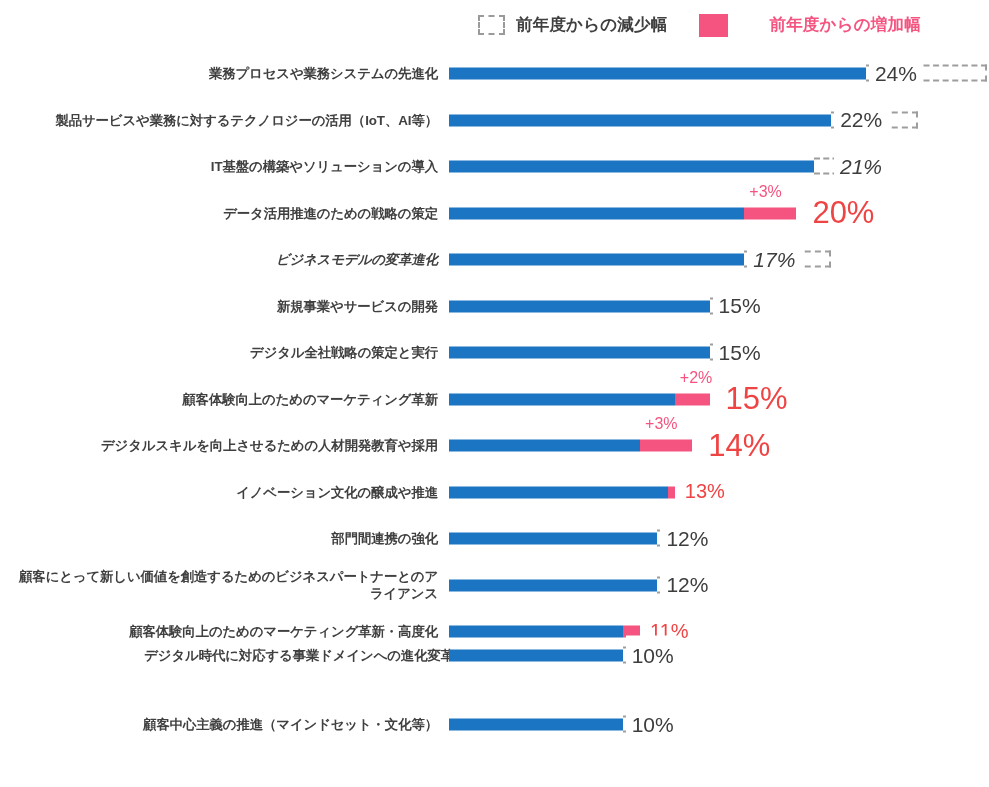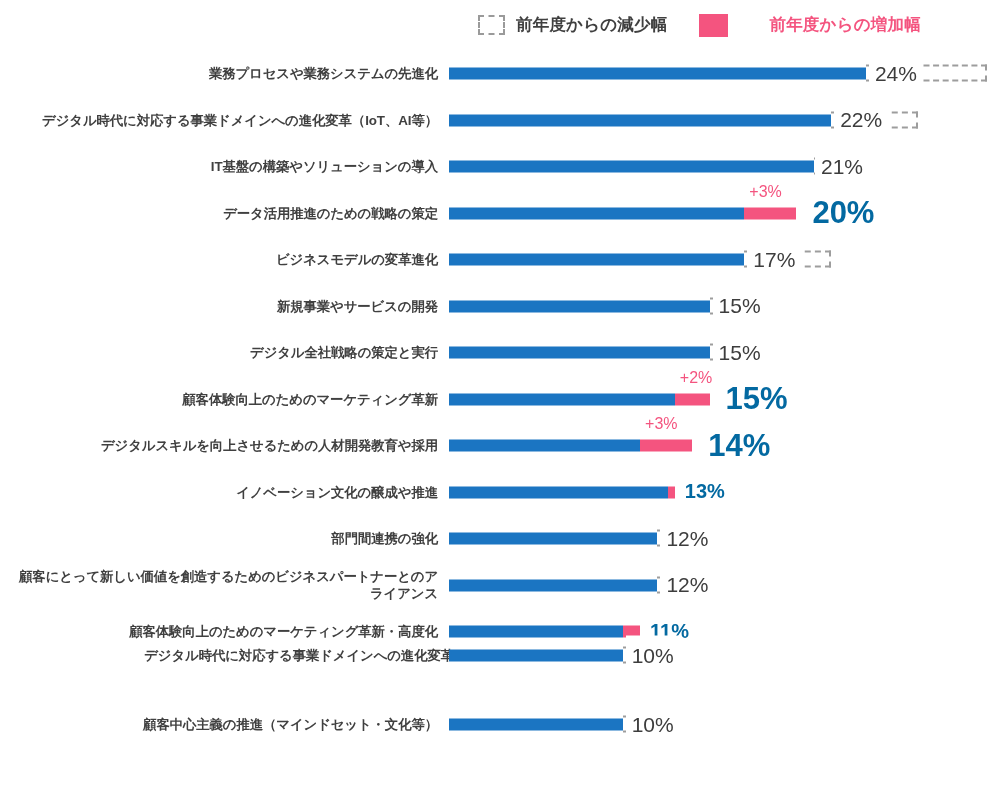--- a/index.html
+++ b/index.html
@@ -121,22 +121,22 @@
     font-size: 21px;
     line-height: 40px;
     height: 40px;
     padding: 0 6px;
     white-space: nowrap;
   }
   .val-pink {
     position: absolute;
     top: 50%;
     transform: translateY(-50%);
-    color: #0369a1;
-    font-weight: bold;
+    color: #ef4444;
+    font-weight: normal;
     white-space: nowrap;
   }
   .val-pink.big { font-size: 31px; }
   .val-pink.small { font-size: 20px; }
   .delta {
     position: absolute;
     background: #ffffff;
     color: #f4547f;
     font-size: 16px;
     line-height: 21px;
@@ -162,45 +162,45 @@
 <div class="chart" id="chart">
     <div class="row" style="top: 0px;">
       <div class="cat-label">業務プロセスや業務システムの先進化</div>
       <div class="bars">
         <div class="bar-blue" style="width: 416.88px;"></div>
         <div class="bar-dashed" style="left: 416.88px; width: 121.59px;"></div>
         <div class="val-gray" style="left: 419.88px;">24%</div>
       </div>
     </div>
     <div class="row" style="top: 46.5px;">
-      <div class="cat-label">デジタル時代に対応する事業ドメインへの進化変革（IoT、AI等）</div>
+      <div class="cat-label">製品サービスや業務に対するテクノロジーの活用（IoT、AI等）</div>
       <div class="bars">
         <div class="bar-blue" style="width: 382.14px;"></div>
         <div class="bar-dashed" style="left: 382.14px; width: 86.85px;"></div>
         <div class="val-gray" style="left: 385.14px;">22%</div>
       </div>
     </div>
     <div class="row" style="top: 93px;">
       <div class="cat-label">IT基盤の構築やソリューションの導入</div>
       <div class="bars">
         <div class="bar-blue" style="width: 364.77px;"></div>
         <div class="bar-dashed" style="left: 364.77px; width: 43.425px;"></div>
-        <div class="val-gray" style="left: 366px;">21%</div>
+        <div class="val-gray" style="left: 385px; font-style: italic;">21%</div>
       </div>
     </div>
     <div class="row" style="top: 139.5px;">
       <div class="cat-label">データ活用推進のための戦略の策定</div>
       <div class="bars">
         <div class="bar-blue" style="width: 295.29px;"></div>
         <div class="bar-pink" style="left: 295.29px; width: 52.11px;"></div>
         <div class="delta" style="left: 297.29px;">+3%</div>
         <div class="val-pink big" style="left: 363.4px;">20%</div>
       </div>
     </div>
-    <div class="row" style="top: 186px;">
+    <div class="row" style="top: 186px; font-style: italic;">
       <div class="cat-label">ビジネスモデルの変革進化</div>
       <div class="bars">
         <div class="bar-blue" style="width: 295.29px;"></div>
         <div class="bar-dashed" style="left: 295.29px; width: 86.85px;"></div>
         <div class="val-gray" style="left: 298.29px;">17%</div>
       </div>
     </div>
     <div class="row" style="top: 232.5px;">
       <div class="cat-label">新規事業やサービスの開発</div>
       <div class="bars">

